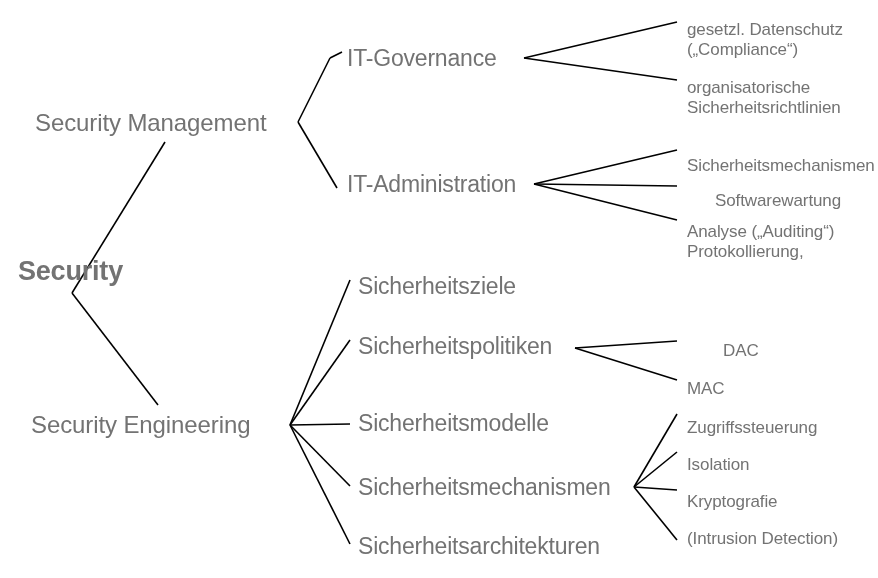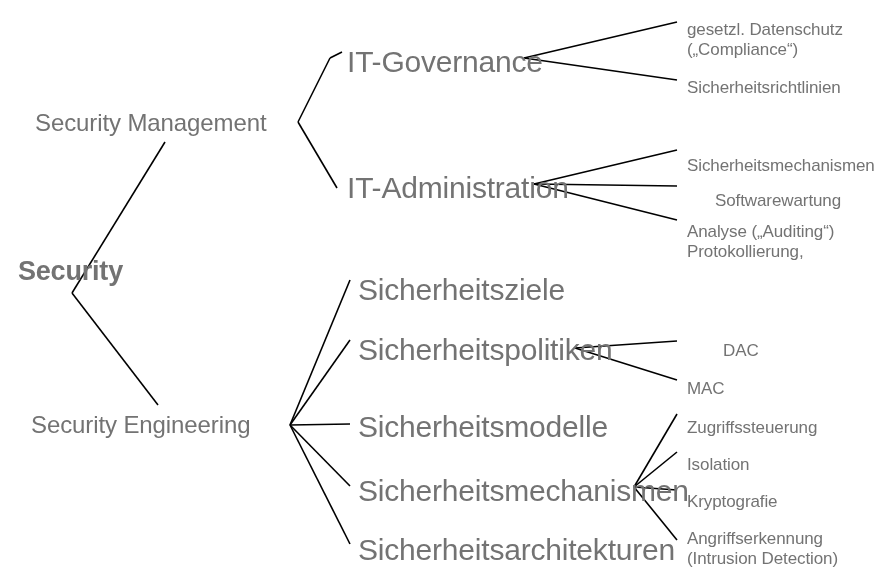--- a/index.html
+++ b/index.html
@@ -37,21 +37,21 @@
   .node.root {
     font-weight: bold;
     font-size: 27px;
     letter-spacing: -0.2px;
   }
   .node.level1 {
     font-size: 24px;
     letter-spacing: -0.1px;
   }
   .node.level2 {
-    font-size: 30px;
+    font-size: 23px;
     letter-spacing: -0.2px;
   }
   .node.leaf {
     font-size: 17px;
     letter-spacing: -0.1px;
   }
   .node .l2 {
     display: block;
   }
 </style>
@@ -91,25 +91,25 @@
       <div class="node level1" style="left: 35px; top: 109px;"><span class="l2">Security Management</span></div>
       <div class="node level1" style="left: 31px; top: 411px;"><span class="l2">Security Engineering</span></div>
       <div class="node level2" style="left: 347px; top: 45px;"><span class="l2">IT-Governance</span></div>
       <div class="node level2" style="left: 347px; top: 171px;"><span class="l2">IT-Administration</span></div>
       <div class="node level2" style="left: 358px; top: 273px;"><span class="l2">Sicherheitsziele</span></div>
       <div class="node level2" style="left: 358px; top: 333px; text-align: center;"><span class="l2">Sicherheitspolitiken</span></div>
       <div class="node level2" style="left: 358px; top: 410px;"><span class="l2">Sicherheitsmodelle</span></div>
       <div class="node level2" style="left: 358px; top: 474px;"><span class="l2">Sicherheitsmechanismen</span></div>
       <div class="node level2" style="left: 358px; top: 533px;"><span class="l2">Sicherheitsarchitekturen</span></div>
       <div class="node leaf" style="left: 687px; top: 20px;"><span class="l2">gesetzl. Datenschutz</span><span class="l2">(„Compliance“)</span></div>
-      <div class="node leaf" style="left: 687px; top: 78px;"><span class="l2">Sicherheitsrichtlinien</span></div>
+      <div class="node leaf" style="left: 687px; top: 78px;"><span class="l2">organisatorische</span><span class="l2">Sicherheitsrichtlinien</span></div>
       <div class="node leaf" style="left: 687px; top: 156px;"><span class="l2">Sicherheitsmechanismen</span></div>
       <div class="node leaf" style="left: 715px; top: 191px;"><span class="l2">Softwarewartung</span></div>
       <div class="node leaf" style="left: 687px; top: 222px;"><span class="l2">Analyse („Auditing“)</span><span class="l2">Protokollierung,</span></div>
       <div class="node leaf" style="left: 687px; top: 341px; margin-left: 36px;"><span class="l2">DAC</span></div>
       <div class="node leaf" style="left: 687px; top: 379px;"><span class="l2">MAC</span></div>
       <div class="node leaf" style="left: 687px; top: 418px;"><span class="l2">Zugriffssteuerung</span></div>
       <div class="node leaf" style="left: 687px; top: 455px;"><span class="l2">Isolation</span></div>
       <div class="node leaf" style="left: 687px; top: 492px;"><span class="l2">Kryptografie</span></div>
-      <div class="node leaf" style="left: 687px; top: 529px;"><span class="l2">Angriffserkennung</span><span class="l2">(Intrusion Detection)</span></div>
+      <div class="node leaf" style="left: 687px; top: 529px;"><span class="l2">(Intrusion Detection)</span></div>
     </div>
 
 </div>
 
 </body></html>

